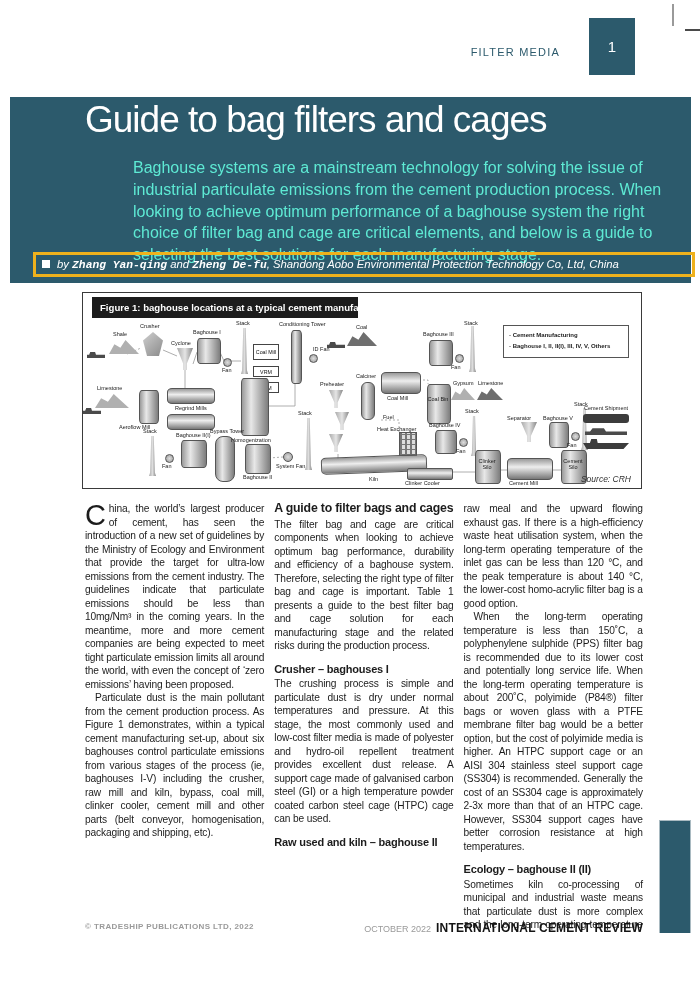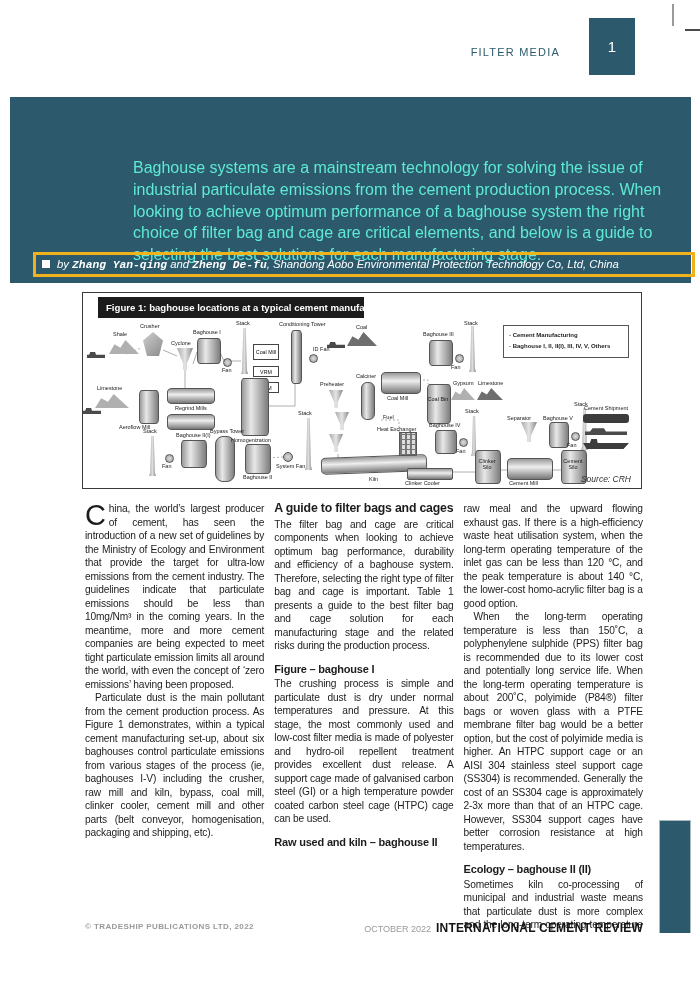--- a/index.html
+++ b/index.html
@@ -22,21 +22,21 @@
               line-height:1.36;margin-left:48px;}
   .byline-box{position:absolute;left:23px;top:155px;width:644px;border:3px solid #efb11c;
               padding:3px 6px;color:#fff;font-size:11.3px;font-style:italic;white-space:nowrap;}
   .byline-box .sq{display:inline-block;width:8px;height:8px;background:#fff;margin-right:7px;
                   font-style:normal;}
   .byline-box b{font-weight:bold;font-family:Liberation Mono, monospace;}
 
   
   .figure{position:absolute;left:82px;top:292px;width:558px;height:195px;border:1px solid #3a3a3a;
           background:#fff;}
-  .fig-bar{position:absolute;left:15px;top:4px;width:266px;height:21px;background:#1c1c1c;color:#fff;
+  .fig-bar{position:absolute;left:9px;top:4px;width:266px;height:21px;background:#1c1c1c;color:#fff;
            font-size:9.6px;font-weight:bold;line-height:21px;padding-left:8px;box-sizing:border-box;
            white-space:nowrap;}
   .fig-source{position:absolute;right:10px;bottom:4px;font-style:italic;font-size:8.5px;color:#333;}
   .diagram{position:absolute;left:0;top:27px;width:556px;height:166px;}
   .fl{position:absolute;font-size:5.5px;color:#1a1a1a;white-space:nowrap;line-height:1.1;}
   .flc{white-space:normal;text-align:center;}
   .shape{position:absolute;}
   .cyl{background:linear-gradient(90deg,#9a9a9a,#e8e8e8 35%,#7d7d7d);border:1px solid #555;
        border-radius:3px/5px;}
   .hcyl{background:linear-gradient(180deg,#9a9a9a,#eeeeee 40%,#777);border:1px solid #555;
@@ -84,20 +84,21 @@
 <div class="page">
 
   <div class="section-label">FILTER MEDIA</div>
   <div class="page-num-box">
     <span>1</span>
   </div>
   <div class="crop" style="left:672px;top:4px;width:1.5px;height:22px;"></div>
   <div class="crop dark" style="left:685px;top:29px;width:15px;height:2px;"></div>
 
   <div class="banner">
+    <h1>Guide to bag filters and cages</h1>
     <div class="standfirst">Baghouse systems are a mainstream technology for solving the issue of industrial particulate emissions from the cement production process. When looking to achieve optimum performance of a baghouse system the right choice of filter bag and cage are critical elements, and below is a guide to selecting the best solutions for each manufacturing stage.</div>
     <div class="byline-box">
       <span class="sq"></span><span>by </span><b>Zhang Yan-qing</b><span> and </span><b>Zheng De-fu</b><span>, Shandong Aobo Environmental Protection Technology Co, Ltd, China</span>
     </div>
   </div>
 
   <div class="figure">
     <div class="fig-bar">Figure 1:  baghouse locations at a typical cement manufacturing unit</div>
     <div class="diagram">
       <svg width="556" height="166" style="position:absolute;left:0;top:0;">
@@ -228,21 +229,21 @@
   </div>
 
   <div class="columns">
     <div class="col">
       <p><span class="dropcap">C</span><span>hina, the world’s largest producer of cement, has seen the introduction of a new set of guidelines by the Ministry of Ecology and Environment that provide the target for ultra-low emissions from the cement industry. The guidelines indicate that particulate emissions should be less than 10mg/Nm³ in the coming years. In the meantime, more and more cement companies are being expected to meet tight particulate emission limits all around the world, with even the concept of ‘zero emissions’ having been proposed.</span></p>
       <p class="ind">Particulate dust is the main pollutant from the cement production process. As Figure 1 demonstrates, within a typical cement manufacturing set-up, about six baghouses control particulate emissions from various stages of the process (ie, baghouses I-V) including the crusher, raw mill and kiln, bypass, coal mill, clinker cooler, cement mill and other parts (belt conveyor, homogenisation, packaging and shipping, etc).</p>
     </div>
     <div class="col">
       <h2>A guide to filter bags and cages</h2>
       <p>The filter bag and cage are critical components when looking to achieve optimum bag performance, durability and efficiency of a baghouse system. Therefore, selecting the right type of filter bag and cage is important. Table 1 presents a guide to the best filter bag and cage solution for each manufacturing stage and the related risks during the production process.</p>
-      <h3>Figure – baghouse I</h3>
+      <h3>Crusher – baghouses I</h3>
       <p>The crushing process is simple and particulate dust is dry under normal temperatures and pressure. At this stage, the most commonly used and low-cost filter media is made of polyester and hydro-oil repellent treatment provides excellent dust release. A support cage made of galvanised carbon steel (GI) or a high temperature powder coated carbon steel cage (HTPC) cage can be used.</p>
       <h3>Raw used and kiln – baghouse II</h3>
     </div>
     <div class="col">
       <p>raw meal and the upward flowing exhaust gas. If there is a high-efficiency waste heat utilisation system, when the long-term operating temperature of the inlet gas can be less than 120 °C, and the peak temperature is about 140 °C, the lower-cost homo-acrylic filter bag is a good option.</p>
       <p class="ind">When the long-term operating temperature is less than 150˚C, a polyphenylene sulphide (PPS) filter bag is recommended due to its lower cost and potentially long service life. When the long-term operating temperature is about 200˚C, polyimide (P84®) filter bags or woven glass with a PTFE membrane filter bag would be a better option, but the cost of polyimide media is higher. An HTPC support cage or an AISI 304 stainless steel support cage (SS304) is recommended. Generally the cost of an SS304 cage is approximately 2-3x more than that of an HTPC cage. However, SS304 support cages have better corrosion resistance at high temperatures.</p>
       <h3>Ecology – baghouse II (II)</h3>
       <p>Sometimes kiln co-processing of municipal and industrial waste means that particulate dust is more complex and the long-term operating temperature is high.</p>
     </div>
   </div>

